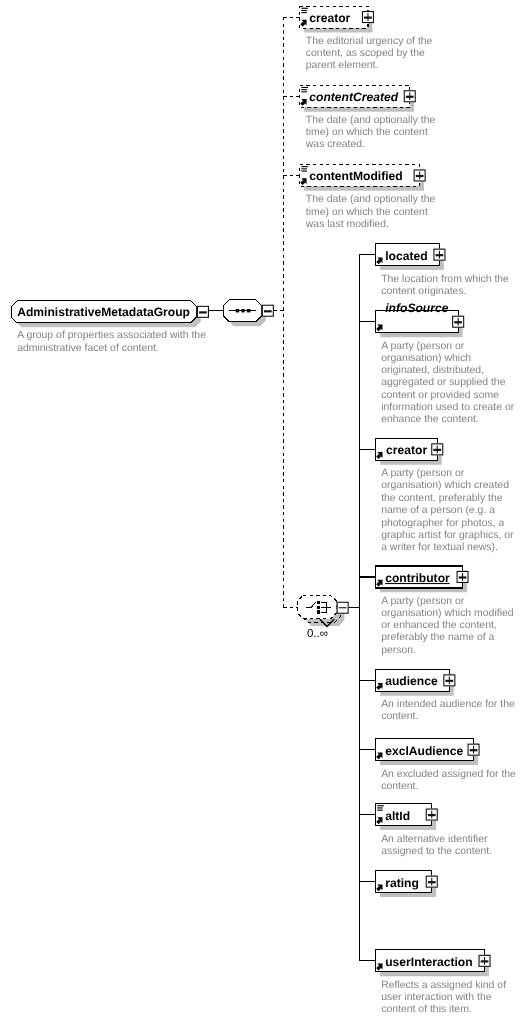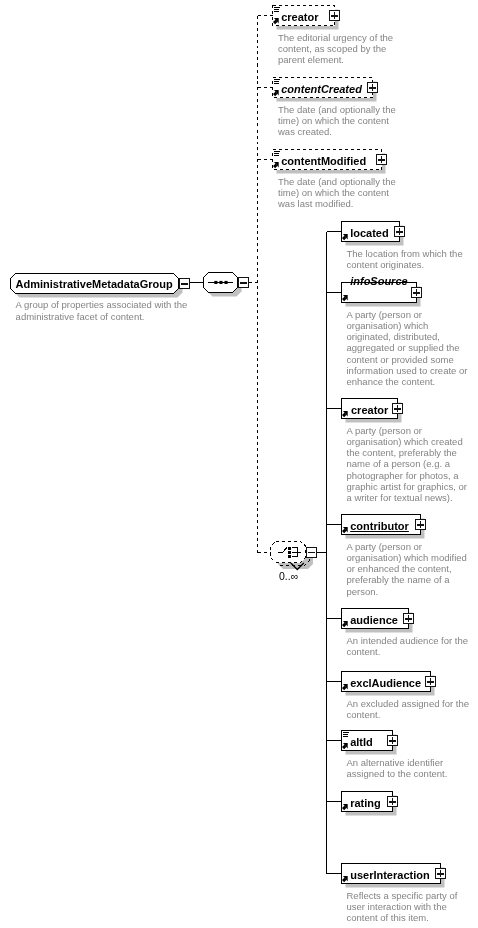--- a/index.html
+++ b/index.html
@@ -281,18 +281,18 @@
       <span class="toggle" style="left: 387px; top: 796px;">
         <i style="left: 1.1px; top: 4px; width: 7px; height: 1.7px;"></i>
         <i style="left: 3.8px; top: 1.1px; width: 1.7px; height: 7px;"></i>
       </span>
       <div class="nlabel" style="left: 350.2px; top: 869.5px;">userInteraction</div>
       <span class="toggle" style="left: 435px; top: 868px;">
         <i style="left: 1.1px; top: 4px; width: 7px; height: 1.7px;"></i>
         <i style="left: 3.8px; top: 1.1px; width: 1.7px; height: 7px;"></i>
       </span>
       <div class="ann" style="left: 346.5px; top: 889.8px;">
-        <div>Reflects a specific party of</div>
+        <div>Reflects a assigned kind of</div>
         <div>user interaction with the</div>
         <div>content of this item.</div>
       </div>
     </div>
 </div>
 
 </body></html>

